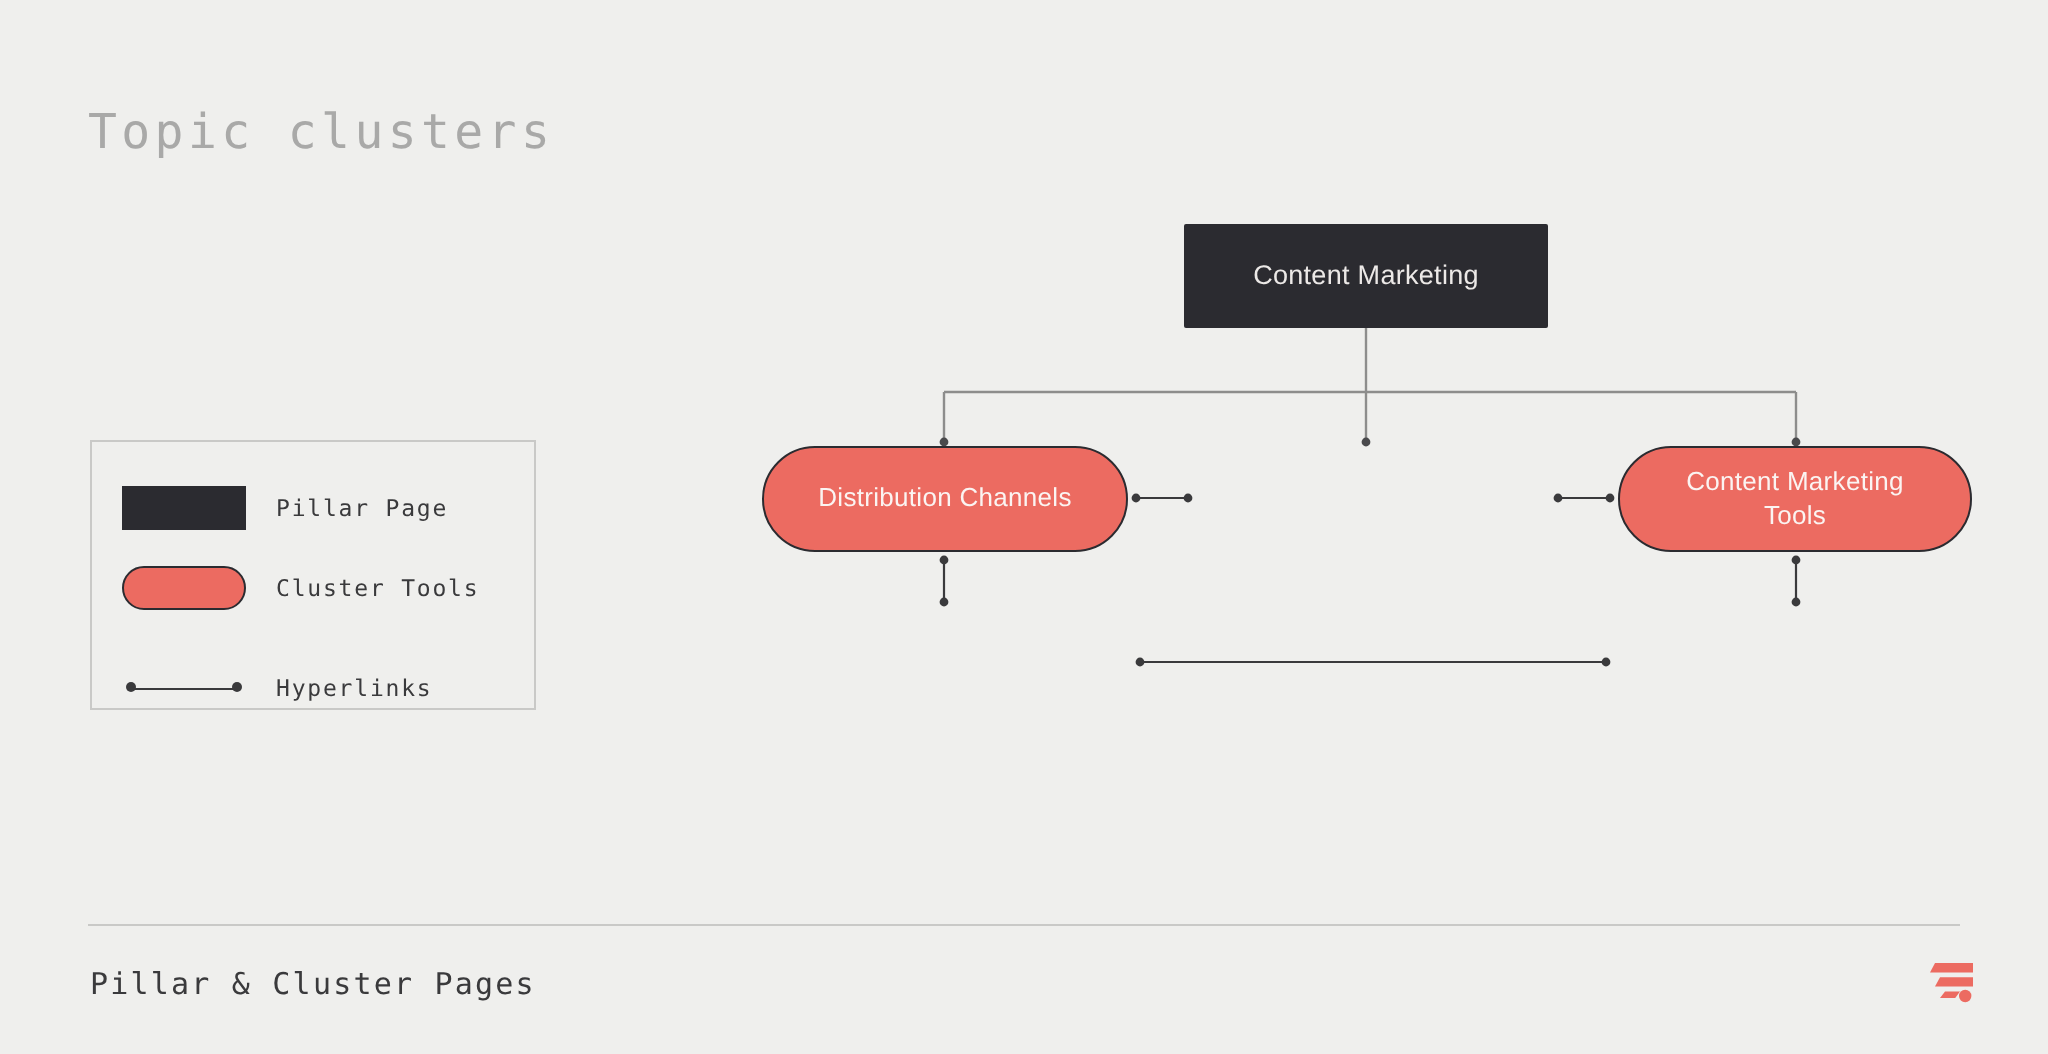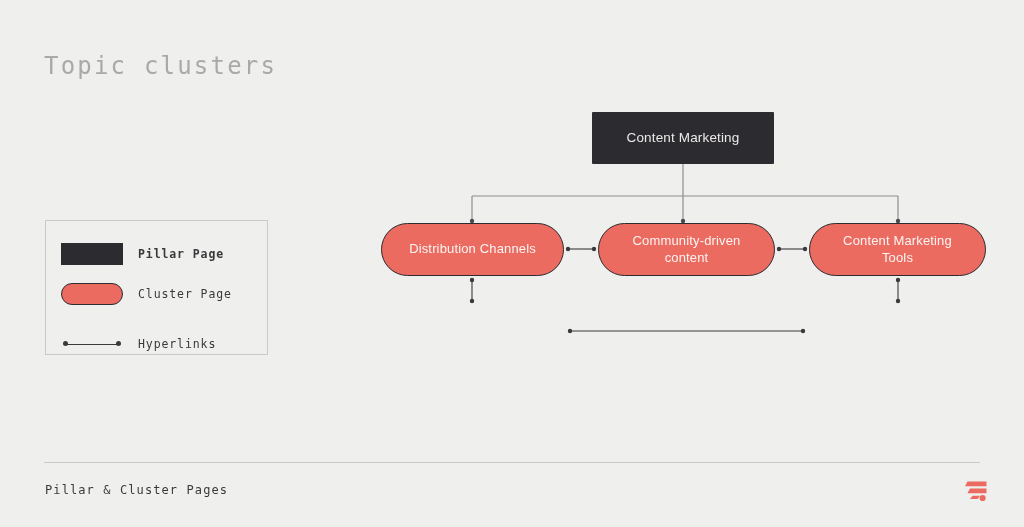--- a/index.html
+++ b/index.html
@@ -163,21 +163,21 @@
     top: 462px;
     width: 936px;
     height: 1px;
     background: #c9c9c7;
   }
   #footer-text {
     position: absolute;
     left: 45px;
     top: 483px;
     font-family: "DejaVu Sans Mono", "Liberation Mono", monospace;
-    font-size: 12px;
+    font-size: 15px;
     letter-spacing: 1.1px;
     color: #3a3a3c;
     white-space: nowrap;
   }
   #brand-logo {
     position: absolute;
     left: 962px;
     top: 478px;
     width: 30px;
     height: 28px;
@@ -185,32 +185,32 @@
 </style>
 </head>
 <body>
 
 <div id="slide">
 
   <div id="slide-title">Topic clusters</div>
 
   <div id="legend">
 
-    <div class="legend-row" style="top:18px;font-weight:bold;">
+    <div class="legend-row" style="top:18px;">
       <div class="legend-swatch-wrap">
         <span class="sw-pillar"></span>
       </div>
       <span class="legend-label">Pillar Page</span>
     </div>
 
     <div class="legend-row" style="top:58px;">
       <div class="legend-swatch-wrap">
         <span class="sw-cluster"></span>
       </div>
-      <span class="legend-label">Cluster Page</span>
+      <span class="legend-label">Cluster Tools</span>
     </div>
 
     <div class="legend-row" style="top:108px;">
       <div class="legend-swatch-wrap">
         <span class="sw-link">
           <span class="dt l"></span>
           <span class="ln"></span>
           <span class="dt r"></span>
         </span>
       </div>
@@ -262,24 +262,20 @@
     </svg>
 
     <div class="node pillar" style="left:592px;top:112px;width:182px;height:52px;">
       <span class="node-label">Content Marketing</span>
     </div>
 
     <div class="node cluster" style="left:381px;top:223px;width:183px;height:53px;align-items:center;">
       <span class="node-label">Distribution Channels</span>
     </div>
 
-    <div class="node cluster" style="left:598px;top:223px;width:177px;height:53px;">
-      <span class="node-label">Community-driven
-content</span>
-    </div>
 
     <div class="node cluster" style="left:809px;top:223px;width:177px;height:53px;">
       <span class="node-label">Content Marketing
 Tools</span>
     </div>
 
 
 
   </div>
 

